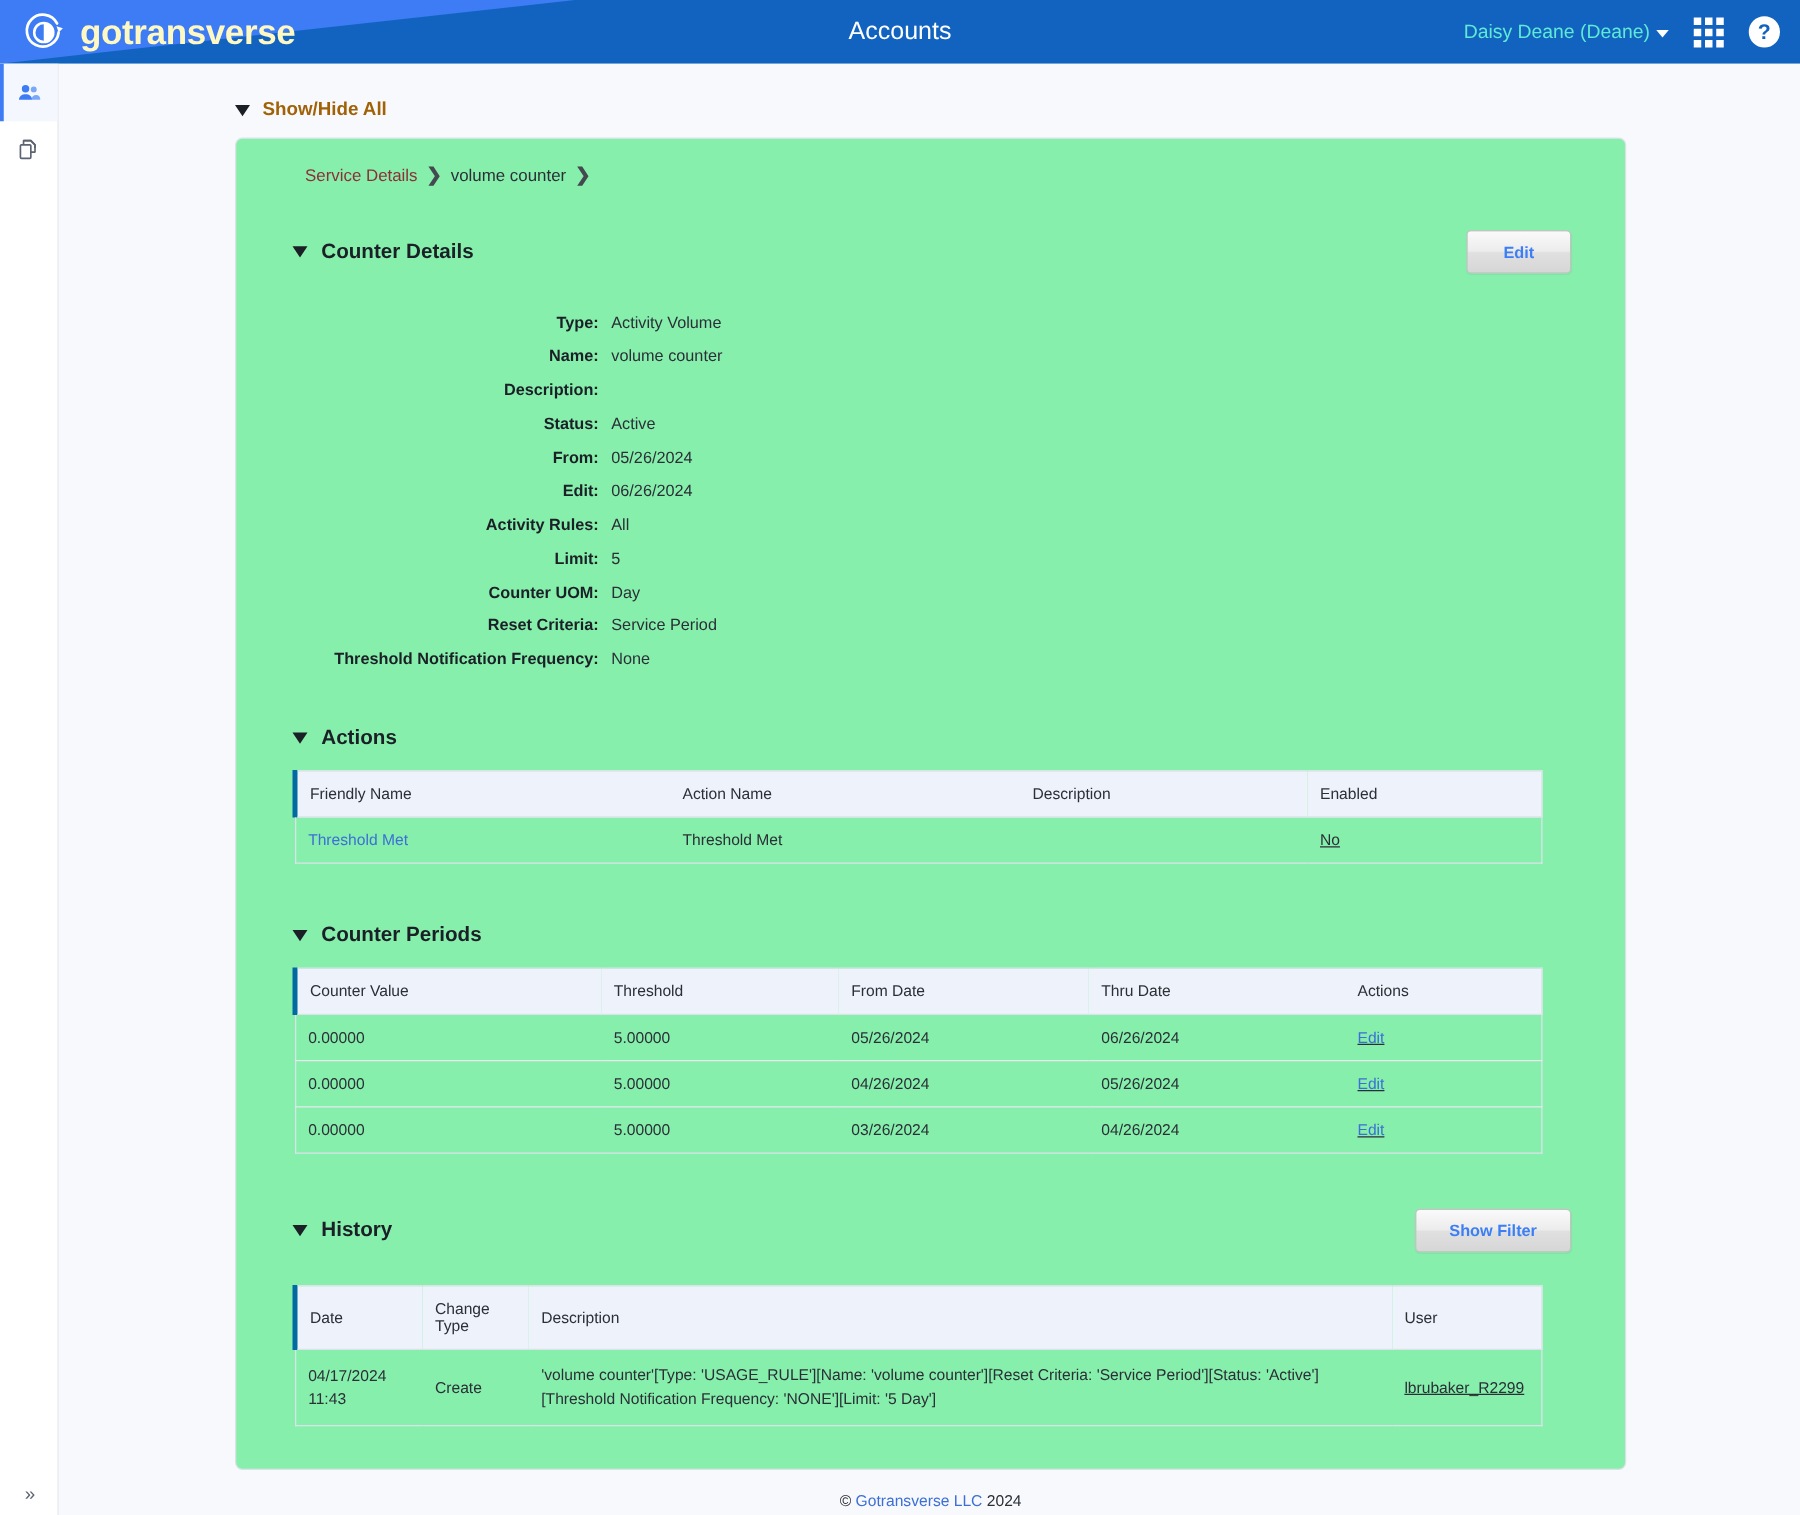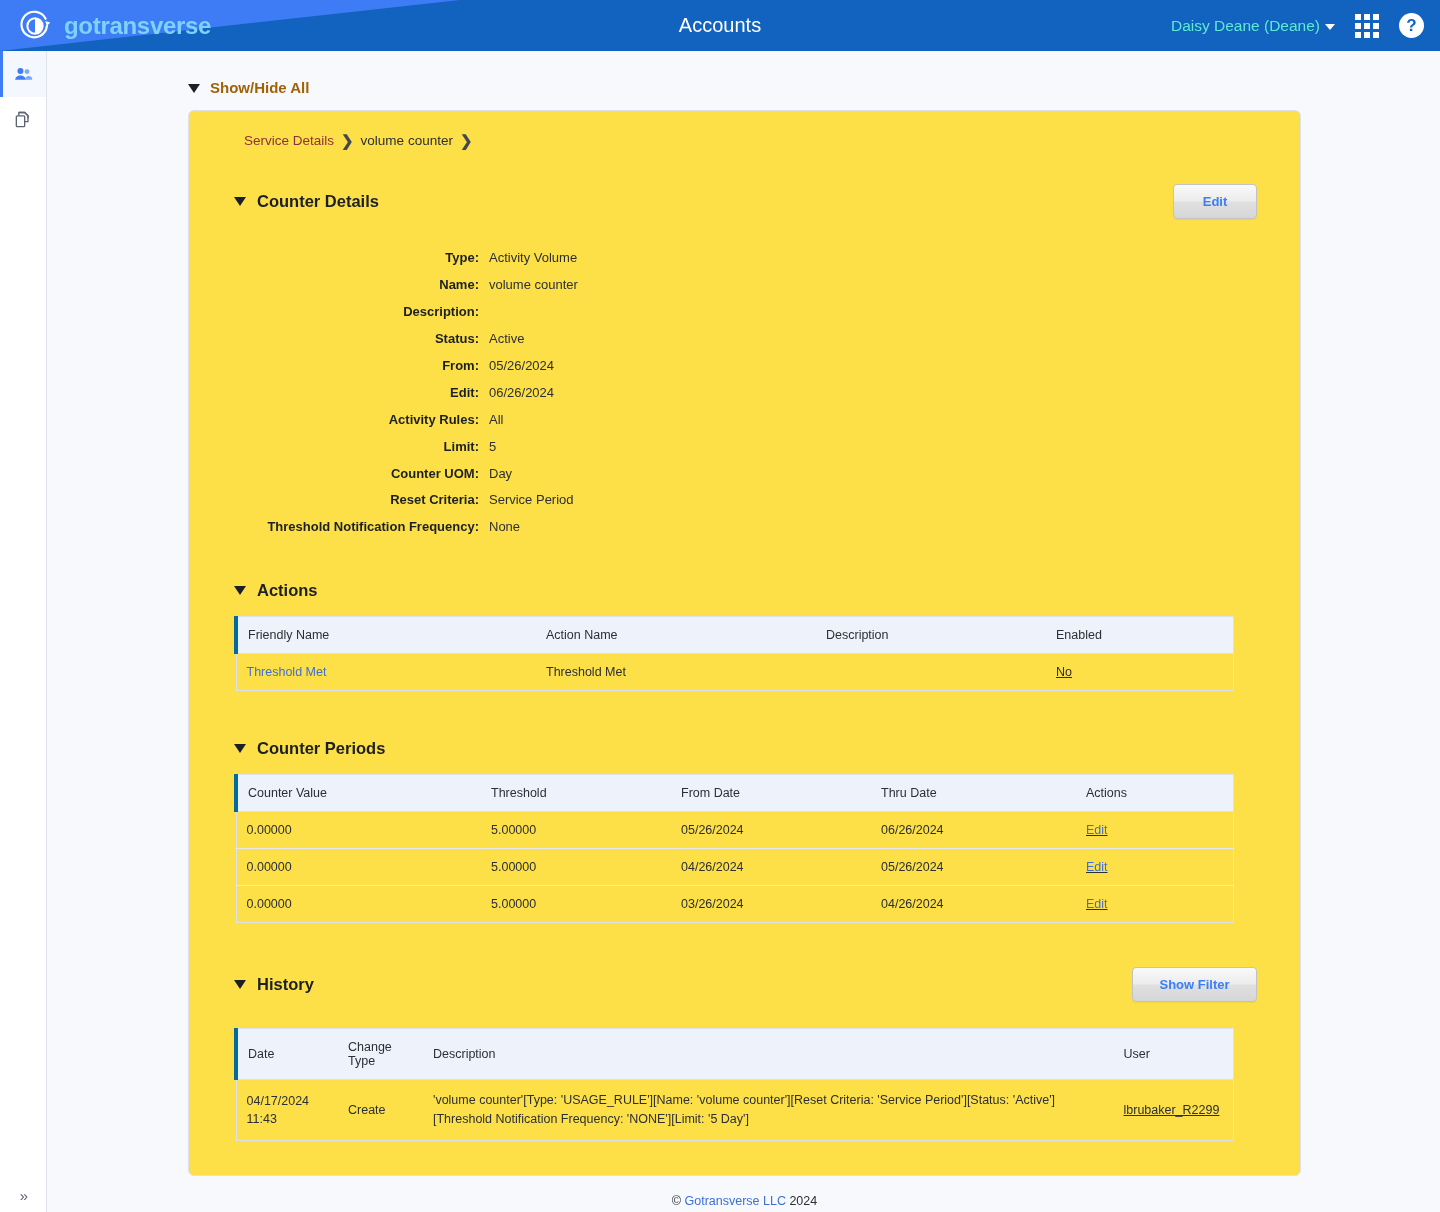--- a/index.html
+++ b/index.html
@@ -33,22 +33,22 @@
   .brand {
     position: relative;
     z-index: 3;
     display: flex;
     align-items: center;
     gap: 12px;
     margin-left: 18px;
   }
   .brand-logo { width: 34px; height: 34px; display: block; }
   .brand-text {
-    color: #7dd3fc;
-    font-size: 24px;
+    color: #fef9c3;
+    font-size: 28px;
     font-weight: bold;
     letter-spacing: -0.3px;
   }
 
   .topbar-title {
     position: absolute;
     left: 0; right: 0;
     text-align: center;
     color: #ffffff;
     font-size: 20px;
@@ -170,21 +170,21 @@
   .tri {
     width: 0; height: 0;
     border-left: 6.5px solid transparent;
     border-right: 6.5px solid transparent;
     border-top: 9px solid #1b1f26;
   }
 
   .card {
     margin: 14px 0 0 141px;
     width: 1113px;
-    background: #fde047;
+    background: #86efac;
     border: 1px solid #dde2ea;
     border-radius: 6px;
     padding: 22px 0 34px 0;
     min-height: 1010px;
   }
 
   
   .breadcrumb {
     display: flex;
     align-items: center;

